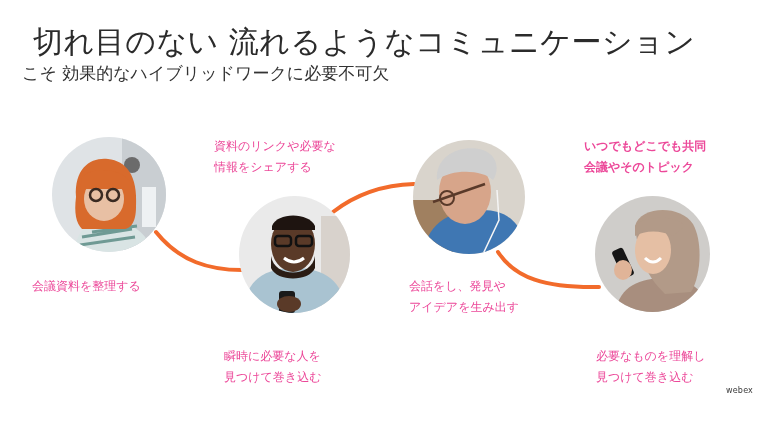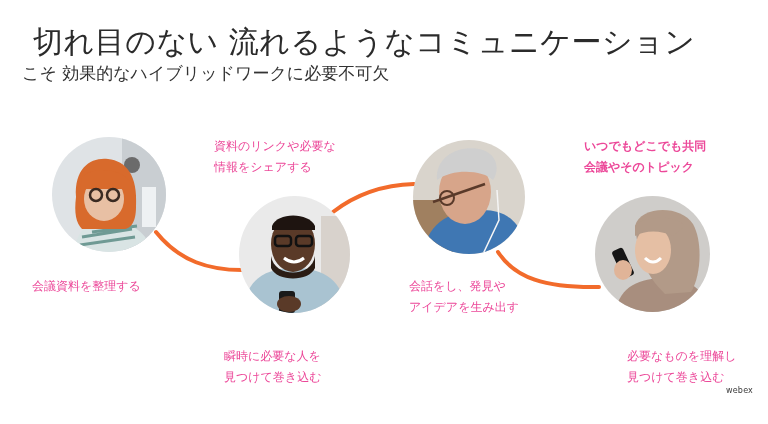--- a/index.html
+++ b/index.html
@@ -115,18 +115,18 @@
 <div class="caption" style="left:409px; top:276px;">
   <div>会話をし、発見や</div>
   <div>アイデアを生み出す</div>
 </div>
 
 <div class="caption" style="left:584px; top:136px;font-weight:bold;">
   <div>いつでもどこでも共同</div>
   <div>会議やそのトピック</div>
 </div>
 
-<div class="caption" style="left:596px; top:346px;margin-left:31px;">
+<div class="caption" style="left:596px; top:346px;">
   <div>必要なものを理解し</div>
   <div>見つけて巻き込む</div>
 </div>
 
 <div class="logo">webex</div>
 
 </body></html>

